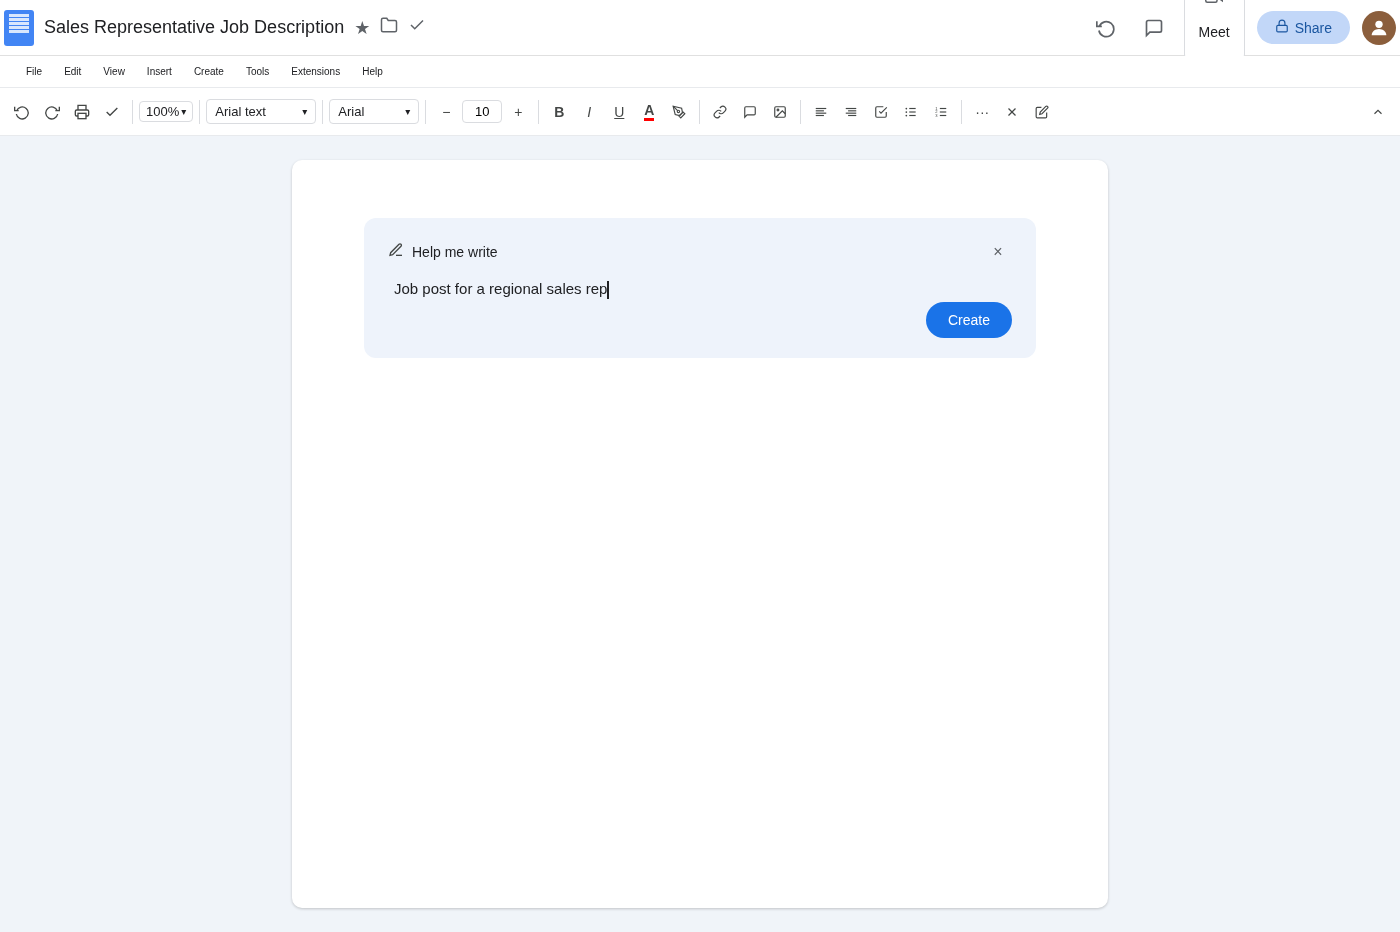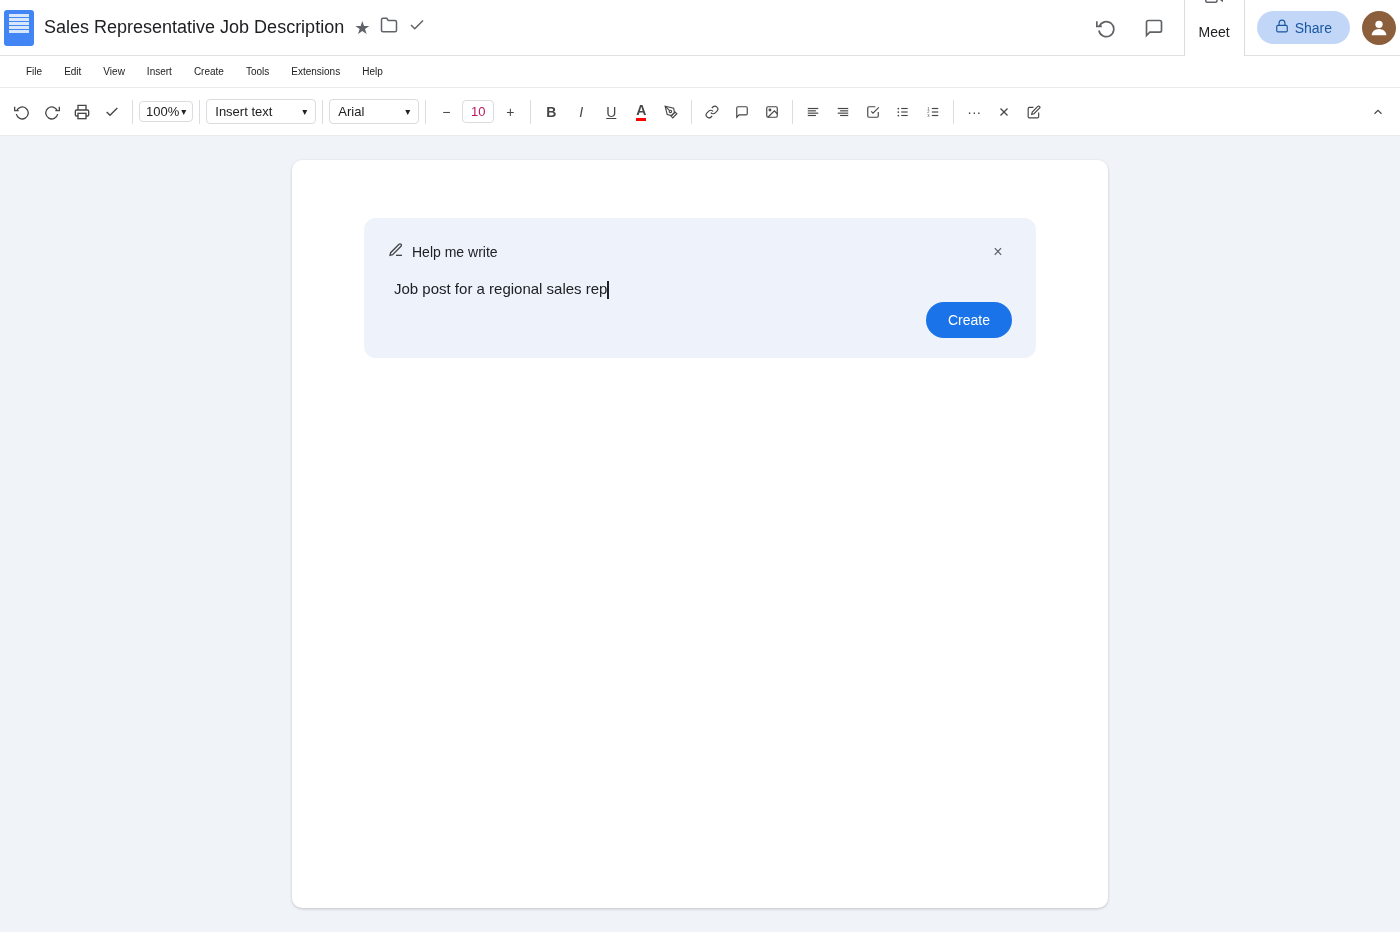--- a/index.html
+++ b/index.html
@@ -209,27 +209,27 @@
       color: #202124;
       cursor: pointer;
       min-width: 90px;
     }
     .font-size-control {
       display: flex;
       align-items: center;
       gap: 2px;
     }
     .font-size-input {
-      width: 32px;
+      width: 40px;
       text-align: center;
       border: 1px solid #dadce0;
       border-radius: 4px;
       padding: 3px 2px;
       font-size: 13px;
-      color: #be185d;
+      color: #000000;
     }
     .toolbar-icon-btn {
       height: 28px;
       width: 28px;
       display: flex;
       align-items: center;
       justify-content: center;
       border-radius: 4px;
       cursor: pointer;
       font-size: 14px;
@@ -434,21 +434,21 @@
   <div class="toolbar-separator"></div>
 
   <div class="zoom-control">
     <span>100%</span>
     <span style="font-size:10px;">▾</span>
   </div>
 
   <div class="toolbar-separator"></div>
 
   <div class="style-dropdown">
-    <span>Insert text</span>
+    <span>Arial text</span>
     <span style="font-size:10px;margin-left:auto;">▾</span>
   </div>
 
   <div class="toolbar-separator"></div>
 
   <div class="font-dropdown">
     <span>Arial</span>
     <span style="font-size:10px;margin-left:auto;">▾</span>
   </div>
 

